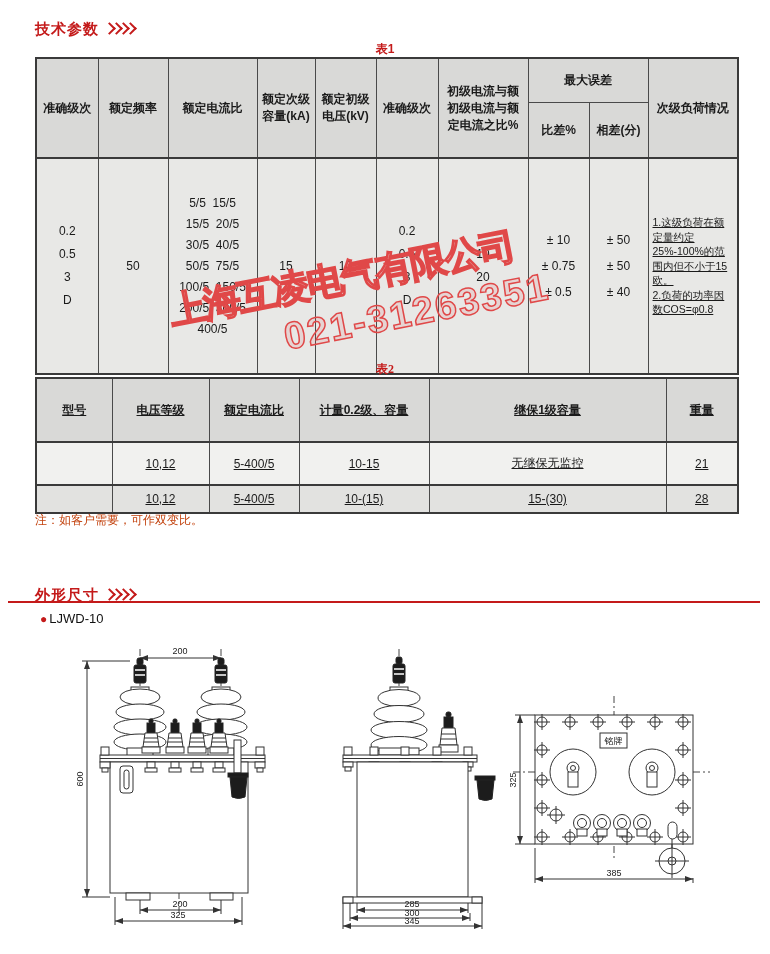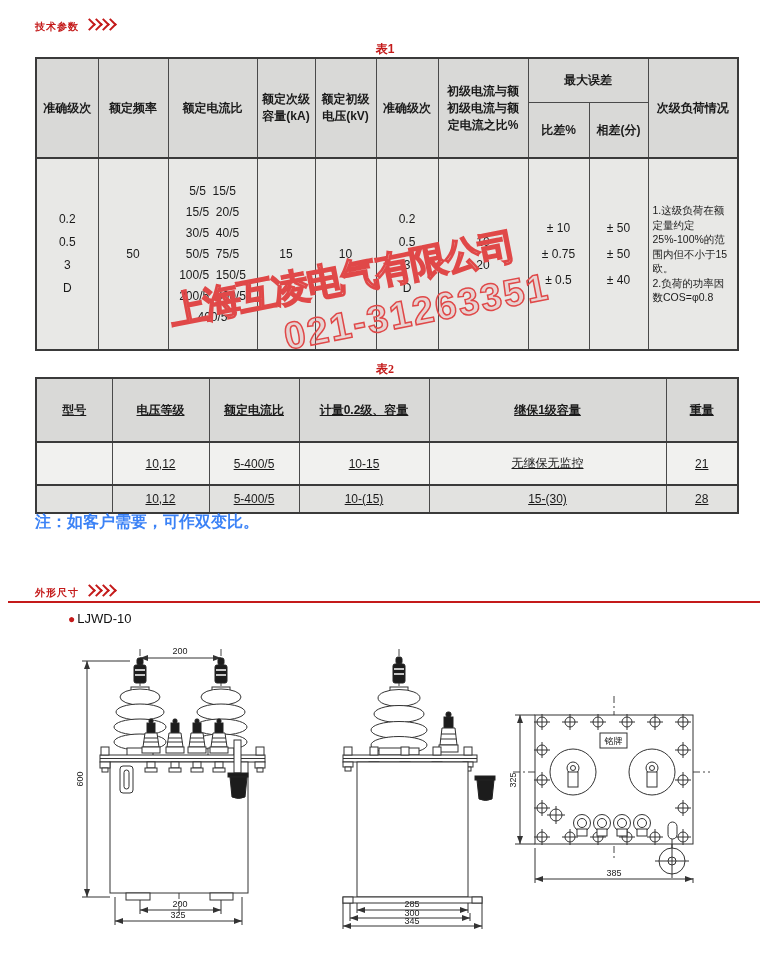--- a/index.html
+++ b/index.html
@@ -10,42 +10,42 @@
     --t2-row1-bg:#f1f1ef;
     --t2-row2-bg:#e2e2e0;
     --border-dark:#3a3a3a;
     --line:#444;
   }
   html,body{margin:0;padding:0;}
   body{
     width:770px;height:954px;position:relative;background:#ffffff;
     font-family:"Liberation Sans","DejaVu Sans",sans-serif;color:#1a1a1a;overflow:hidden;
   }
-  .sec-title{position:absolute;left:35px;font-size:10px;font-weight:bold;color:var(--accent-red);letter-spacing:1px;font-family:Liberation Serif, serif;}
+  .sec-title{position:absolute;left:35px;font-size:15px;font-weight:bold;color:var(--accent-red);letter-spacing:1px;font-family:Liberation Serif, serif;}
   .chev{display:inline-block;width:7px;height:7px;border-top:2px solid var(--accent-red);border-right:2px solid var(--accent-red);transform:rotate(45deg);margin-left:-2px;vertical-align:1px;}
   .chev-wrap{display:inline-block;margin-left:8px;}
   .tbl-label{position:absolute;left:35px;width:700px;text-align:center;font-size:12px;font-weight:bold;color:var(--accent-red);}
   table{border-collapse:collapse;table-layout:fixed;position:absolute;left:35px;width:702px;}
   th,td{border:1px solid #4a4a4a;text-align:center;vertical-align:middle;padding:0;overflow:hidden;}
   #table1{top:57px;border:2px solid var(--border-dark);}
   #table1 th{background:var(--t-head-bg);font-size:12px;font-weight:bold;line-height:17px;white-space:pre-line;}
   #table1 .hr1 th{height:43px;}
   #table1 .hr2 th{height:54px;}
   #table1 tbody td{background:var(--t-body-bg);border-top:2px solid var(--border-dark);font-size:12px;line-height:23px;white-space:pre-line;height:182px;}
   #table1 td.cell-ratios{white-space:pre-wrap;line-height:21px;}
   #table1 td.cell-err{line-height:26px;}
-  #table1 td.cell-note{font-size:10.5px;line-height:14.5px;text-align:left;padding:4px 4px;white-space:pre-line;}
+  #table1 td.cell-note{font-size:10.5px;line-height:14.5px;text-align:left;padding:16px 4px;white-space:pre-line;text-decoration:underline;}
   #table2{top:377px;border:2px solid var(--border-dark);text-decoration:underline;}
   #table2 th{background:var(--t-head-bg);font-size:12px;font-weight:bold;height:62px;vertical-align:middle;}
   #table2 td{font-size:12px;}
   #table2 .r1 td{background:var(--t2-row1-bg);height:41px;border-top:2px solid var(--border-dark);}
   #table2 .r2 td{background:var(--t2-row2-bg);height:26px;border-top:2px solid var(--border-dark);}
-  .note-line{position:absolute;left:35px;top:512px;font-size:16px;font-weight:bold;color:#3b82f6;}
+  .note-line{position:absolute;left:35px;top:512px;font-size:12px;font-weight:normal;color:#c2410c;}
   .red-rule{position:absolute;left:8px;top:601px;width:752px;height:2px;background:var(--accent-red);}
-  .model-line{position:absolute;left:40px;top:611px;font-size:13px;color:#111;margin-left:28px;}
+  .model-line{position:absolute;left:40px;top:611px;font-size:13px;color:#111;}
   .model-line .dot{color:var(--accent-red);font-size:12px;margin-right:2px;}
   .watermark{
     position:absolute;left:165px;top:288px;z-index:50;pointer-events:none;
     transform:rotate(-11deg);transform-origin:left top;font-weight:bold;
     color:rgba(224,72,72,0.12);-webkit-text-stroke:1.5px var(--watermark-red);
   }
   .watermark .wm1{display:block;font-size:37px;letter-spacing:-2px;}
   .watermark .wm2{display:block;font-size:38px;letter-spacing:2px;margin-left:108px;margin-top:0px;}
   .drawing{position:absolute;}
   svg text{font-family:"Liberation Sans","DejaVu Sans",sans-serif;font-size:9px;fill:#222;}

